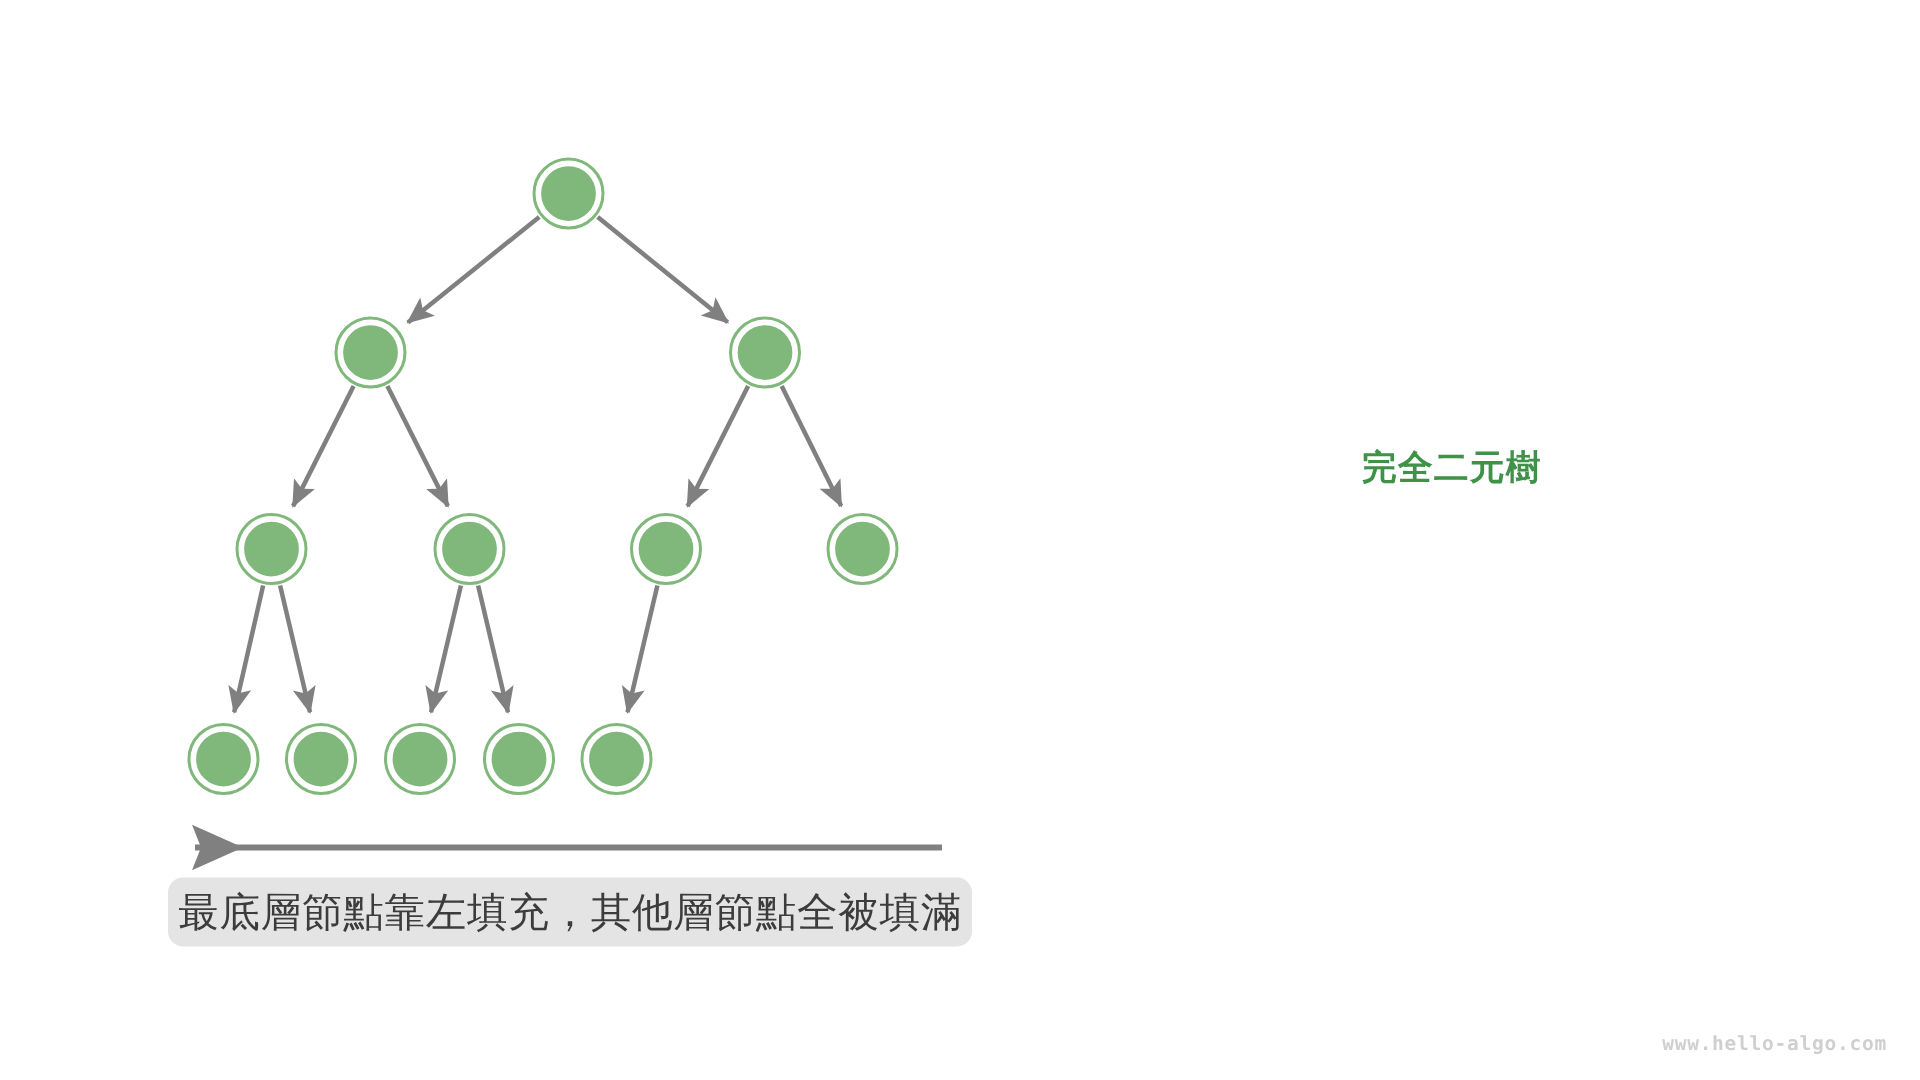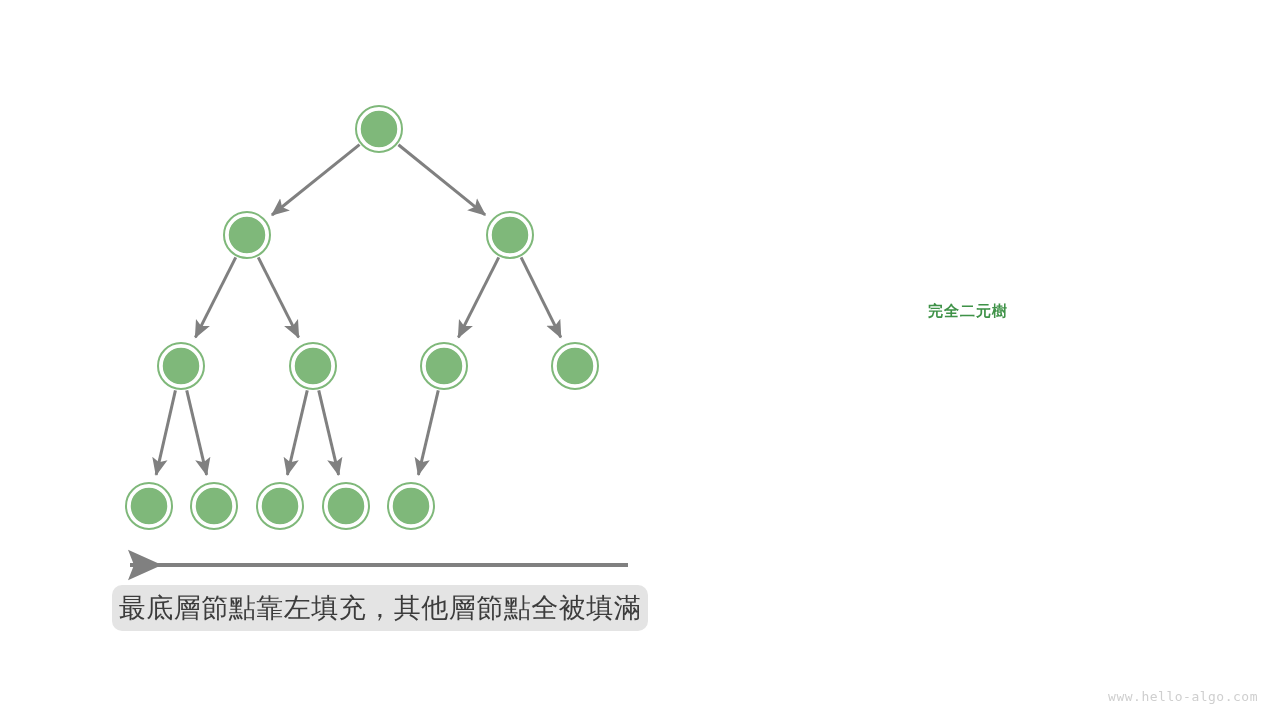--- a/index.html
+++ b/index.html
@@ -23,21 +23,21 @@
   }
   .legend {
     position: absolute;
     left: 768px;
     top: 296px;
     width: 400px;
     text-align: center;
   }
   .legend-title {
     font-family: "Liberation Sans", sans-serif;
-    font-size: 15px;
+    font-size: 23px;
     font-weight: bold;
     color: #3f9248;
     letter-spacing: 1px;
     line-height: 30px;
   }
   .legend-sub {
     font-family: "DejaVu Sans Mono", "Liberation Mono", monospace;
     font-size: 20px;
     color: #3b3b3b;
     margin-top: 16px;
@@ -66,20 +66,21 @@
     text-align: right;
   }
   .watermark {
     position: absolute;
     right: 22px;
     bottom: 16px;
     font-family: "DejaVu Sans Mono", "Liberation Mono", monospace;
     font-size: 13px;
     color: #cfcfcf;
     letter-spacing: 0.5px;
+    font-weight: bold;
   }
 </style>
 </head>
 <body>
 
 <svg id="canvas" viewBox="0 0 1280 720" xmlns="http://www.w3.org/2000/svg">
   <defs>
     <marker id="arrowhead" markerWidth="7" markerHeight="7" refX="5.6" refY="3" orient="auto" markerUnits="strokeWidth">
       <path d="M0,0.4 L6,3 L0,5.6 L1.3,3 Z" fill="#808080"></path>
     </marker>

